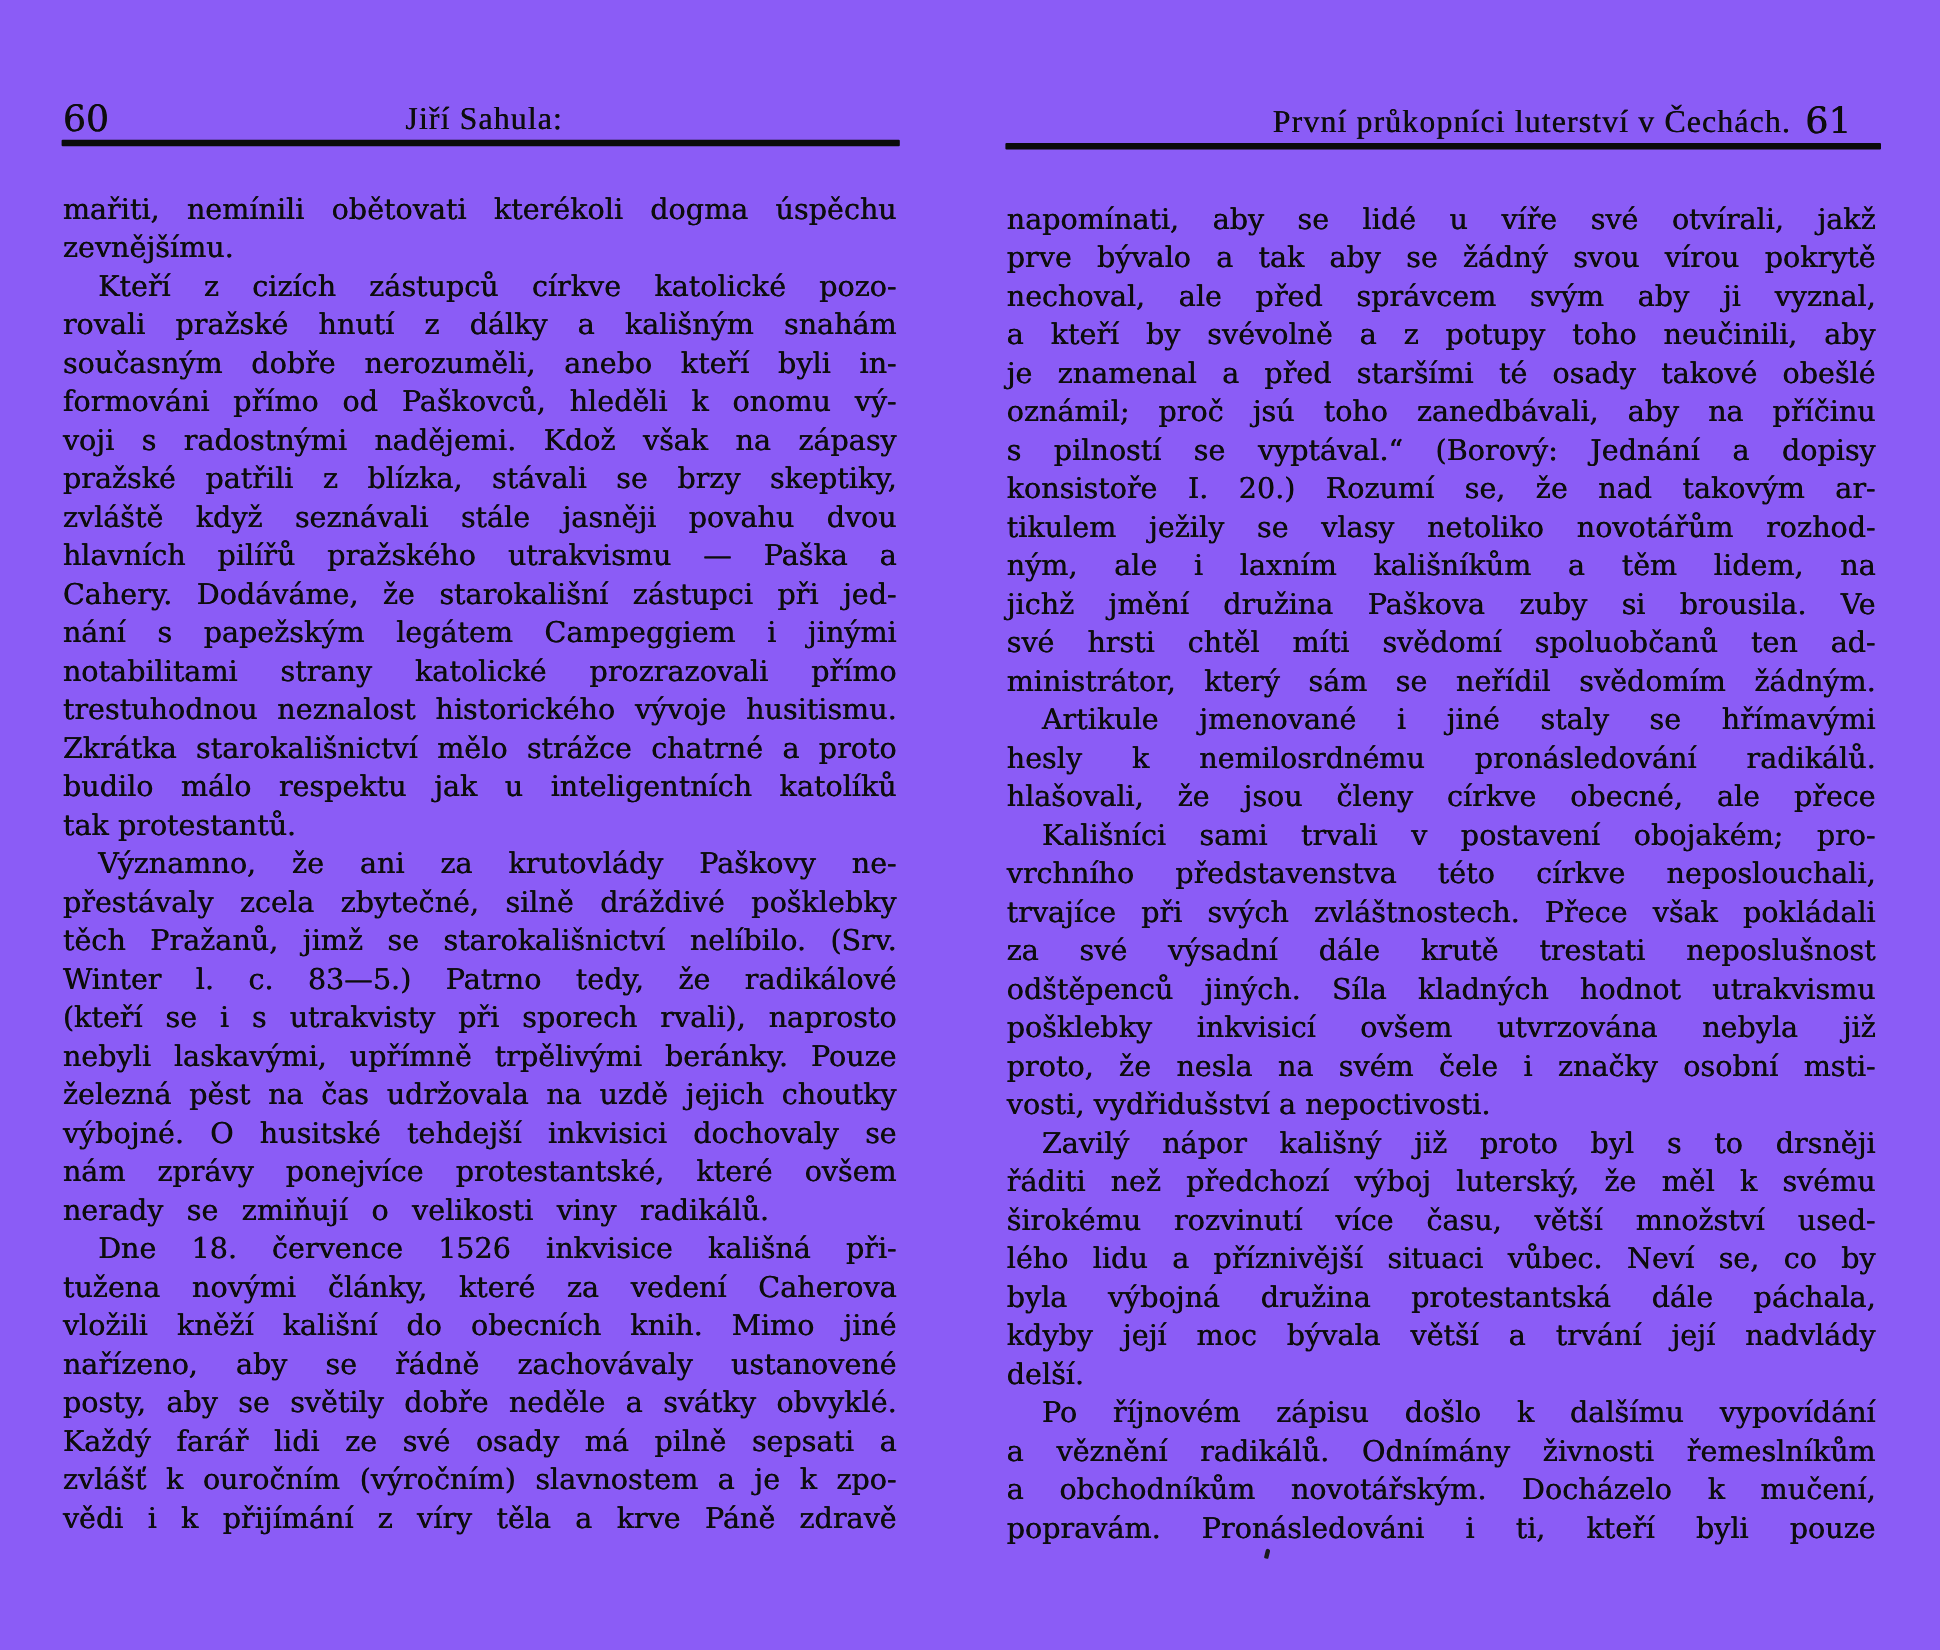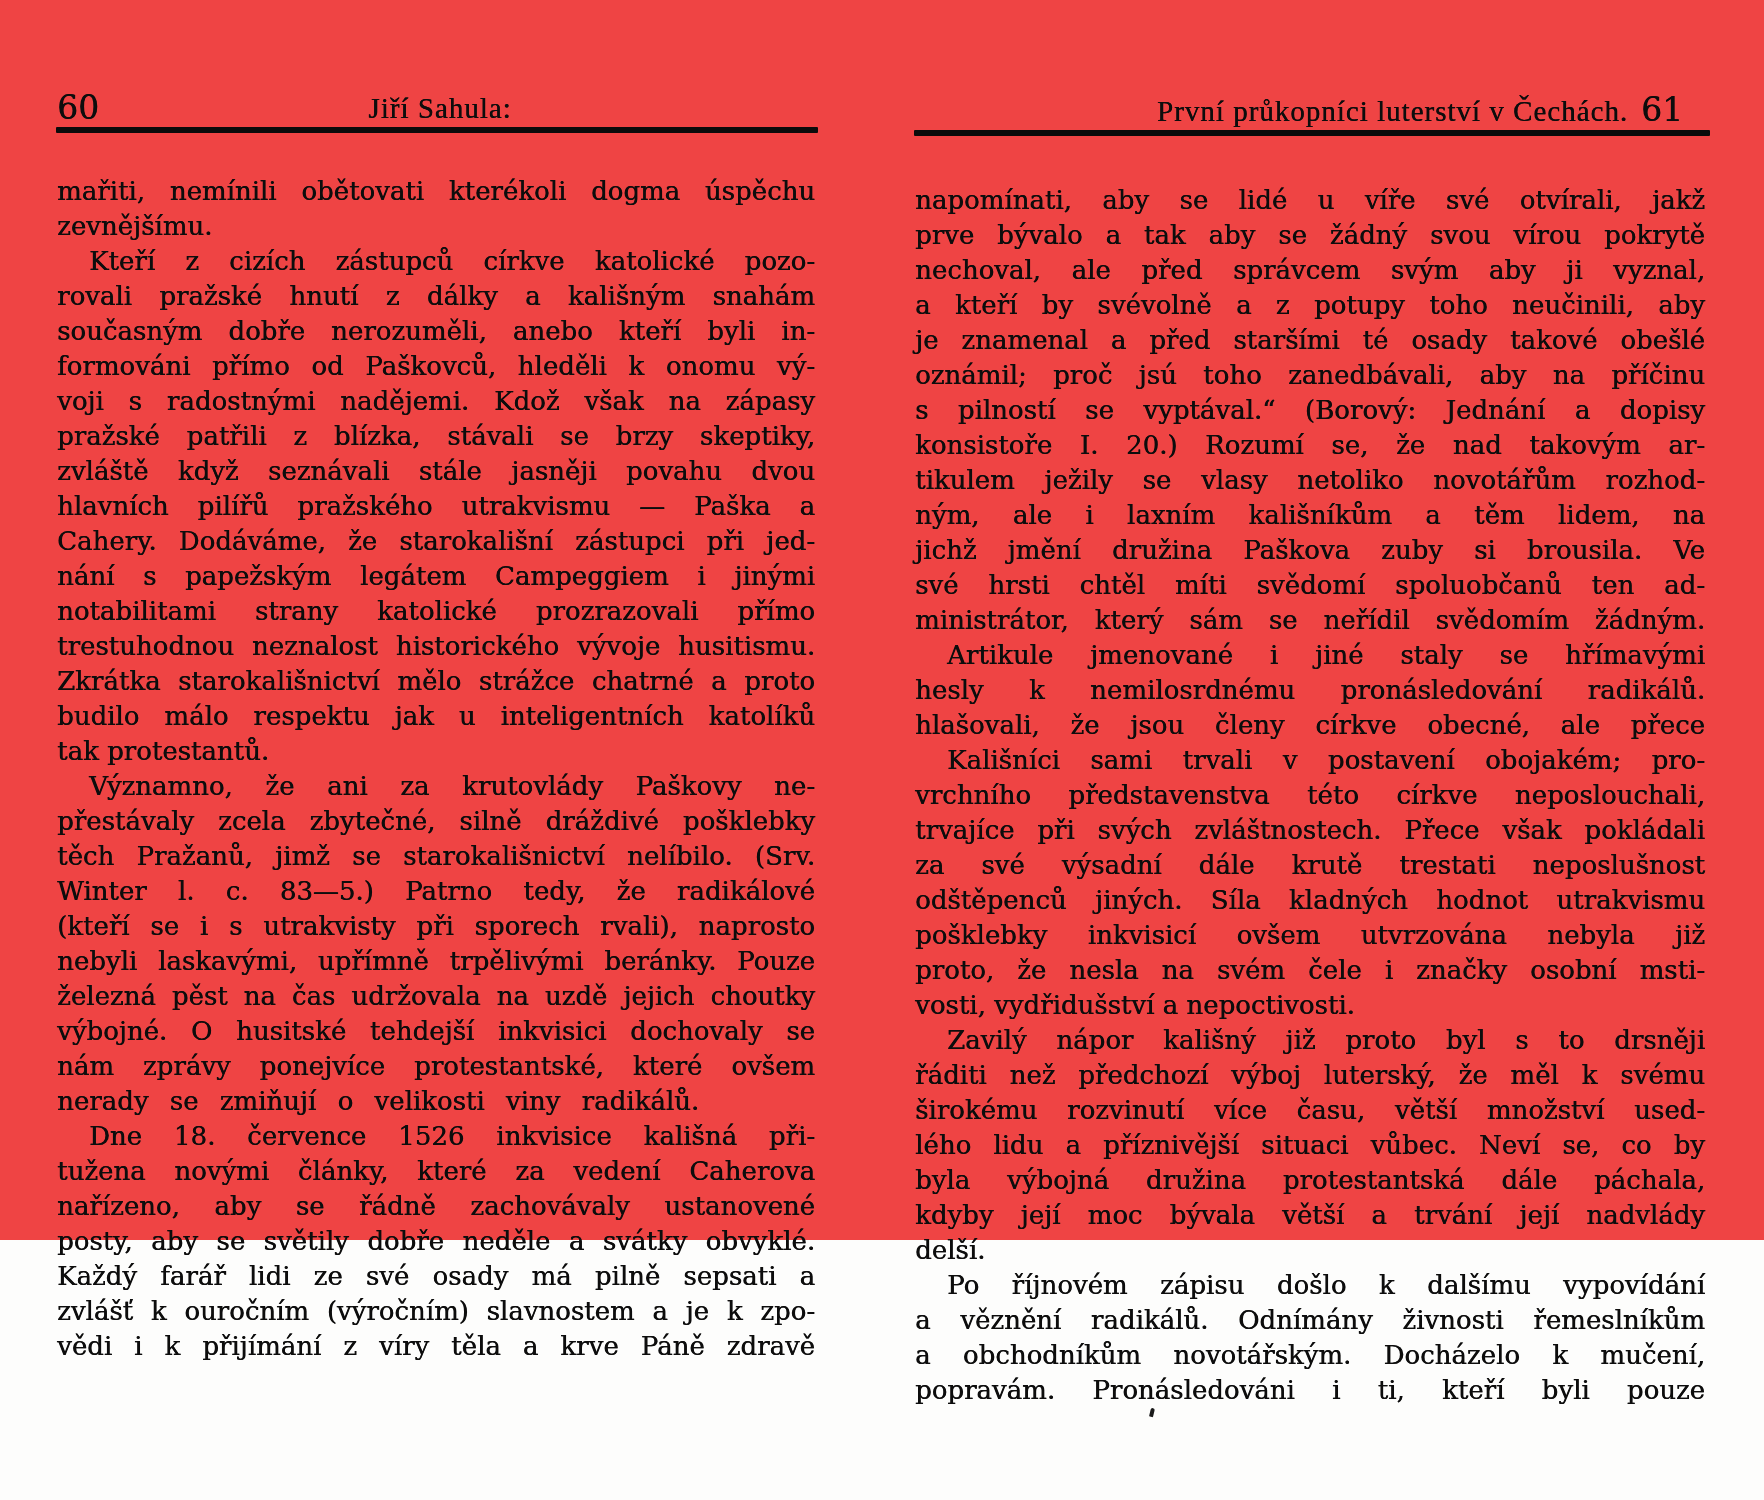--- a/index.html
+++ b/index.html
@@ -5,22 +5,22 @@
   html, body { margin: 0; padding: 0; }
   body {
     width: 1764px; height: 1500px;
     background: #fdfdfc;
     font-family: "DejaVu Serif", "Liberation Serif", serif;
     color: #0d0d0d;
     overflow: hidden;
   }
   #scan {
     position: relative;
-    width: 1764px; height: 1240px;
-    background: #ef4444;
+    width: 1764px; height: 1500px;
+    background: #8b5cf6;
   }
   
   .runhead {
     position: absolute;
     font-size: 29px;
     letter-spacing: 1px;
     text-shadow: 0.4px 0 0 currentColor;
     white-space: nowrap;
     font-family: Liberation Serif, serif;
   }
@@ -101,20 +101,21 @@
         <div class="line">těch Pražanů, jimž se starokališnictví nelíbilo. (Srv.</div>
         <div class="line">Winter l. c. 83—5.) Patrno tedy, že radikálové</div>
         <div class="line">(kteří se i s utrakvisty při sporech rvali), naprosto</div>
         <div class="line">nebyli laskavými, upřímně trpělivými beránky. Pouze</div>
         <div class="line">železná pěst na čas udržovala na uzdě jejich choutky</div>
         <div class="line">výbojné. O husitské tehdejší inkvisici dochovaly se</div>
         <div class="line">nám zprávy ponejvíce protestantské, které ovšem</div>
         <div class="line endwide">nerady se zmiňují o velikosti viny radikálů.</div>
         <div class="line indent">Dne 18. července 1526 inkvisice kališná při-</div>
         <div class="line">tužena novými články, které za vedení Caherova</div>
+        <div class="line">vložili kněží kališní do obecních knih. Mimo jiné</div>
         <div class="line">nařízeno, aby se řádně zachovávaly ustanovené</div>
         <div class="line">posty, aby se světily dobře neděle a svátky obvyklé.</div>
         <div class="line">Každý farář lidi ze své osady má pilně sepsati a</div>
         <div class="line">zvlášť k ouročním (výročním) slavnostem a je k zpo-</div>
         <div class="line">vědi i k přijímání z víry těla a krve Páně zdravě</div>
       </div>
   </div>
 
   <div>
     <div class="runhead" id="right-runhead">První průkopníci luterství v Čechách.</div>

